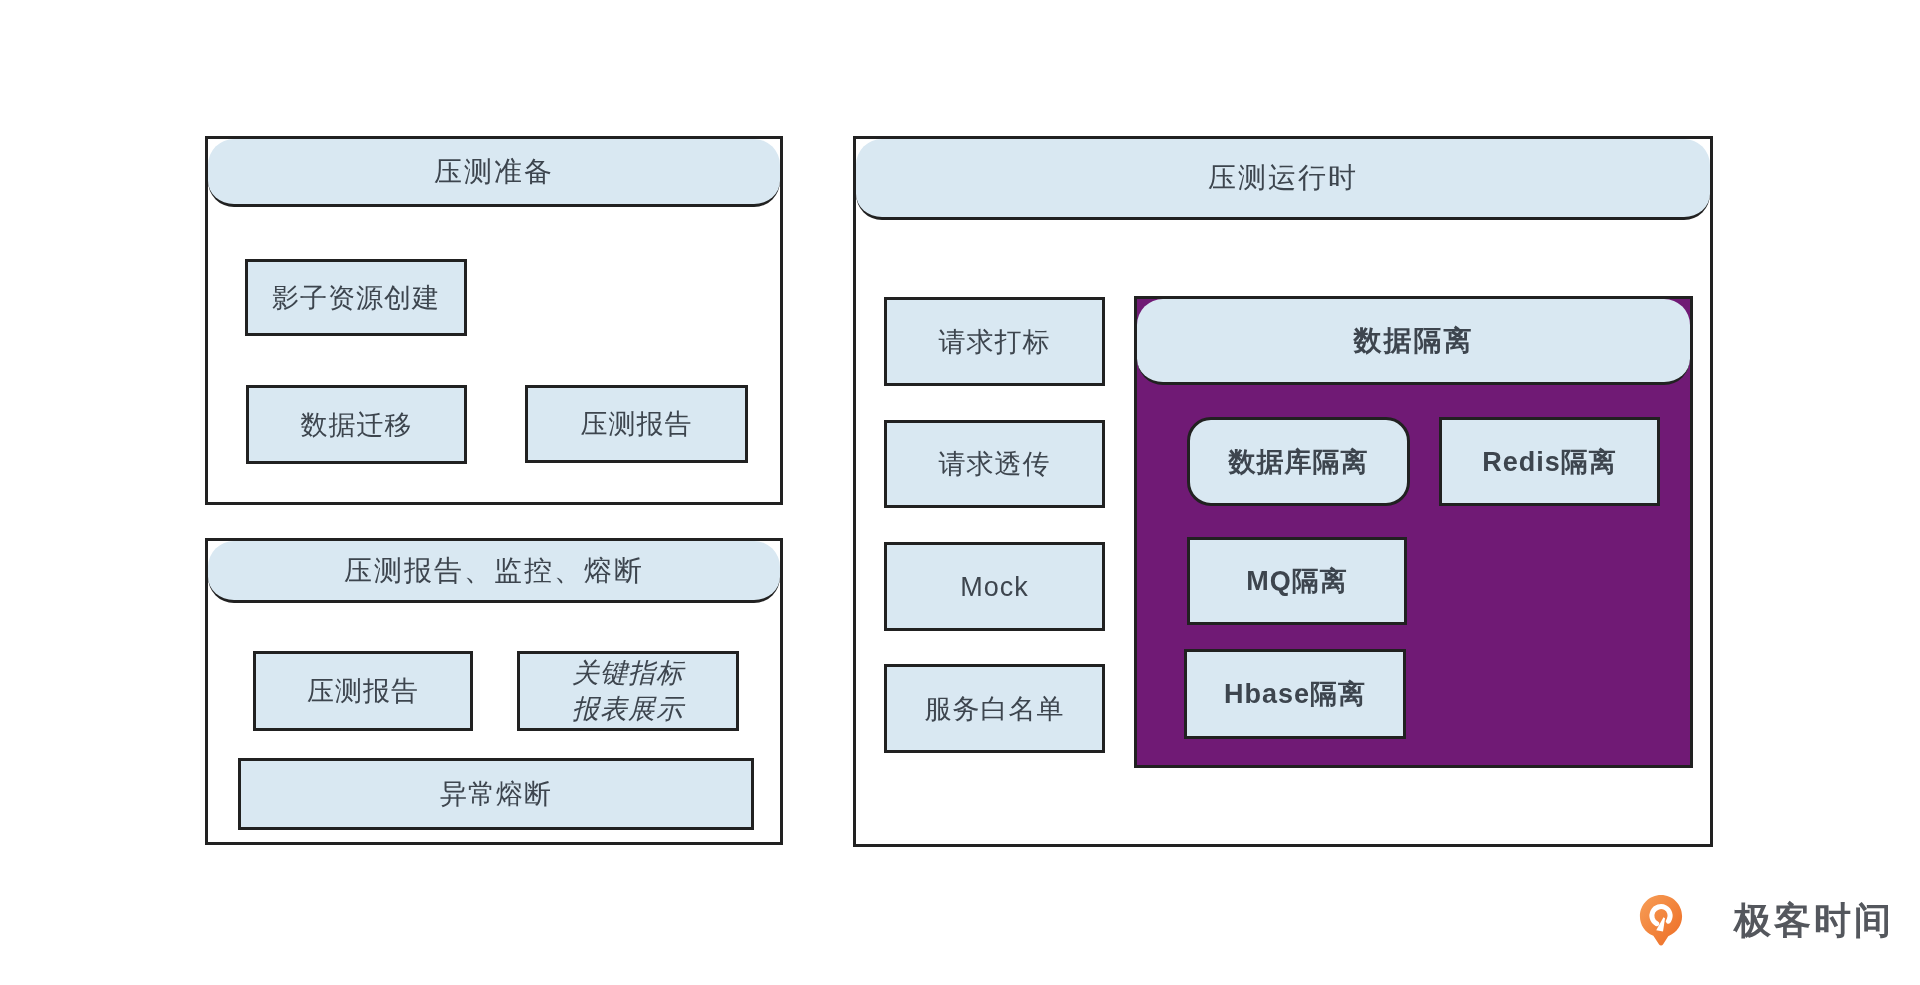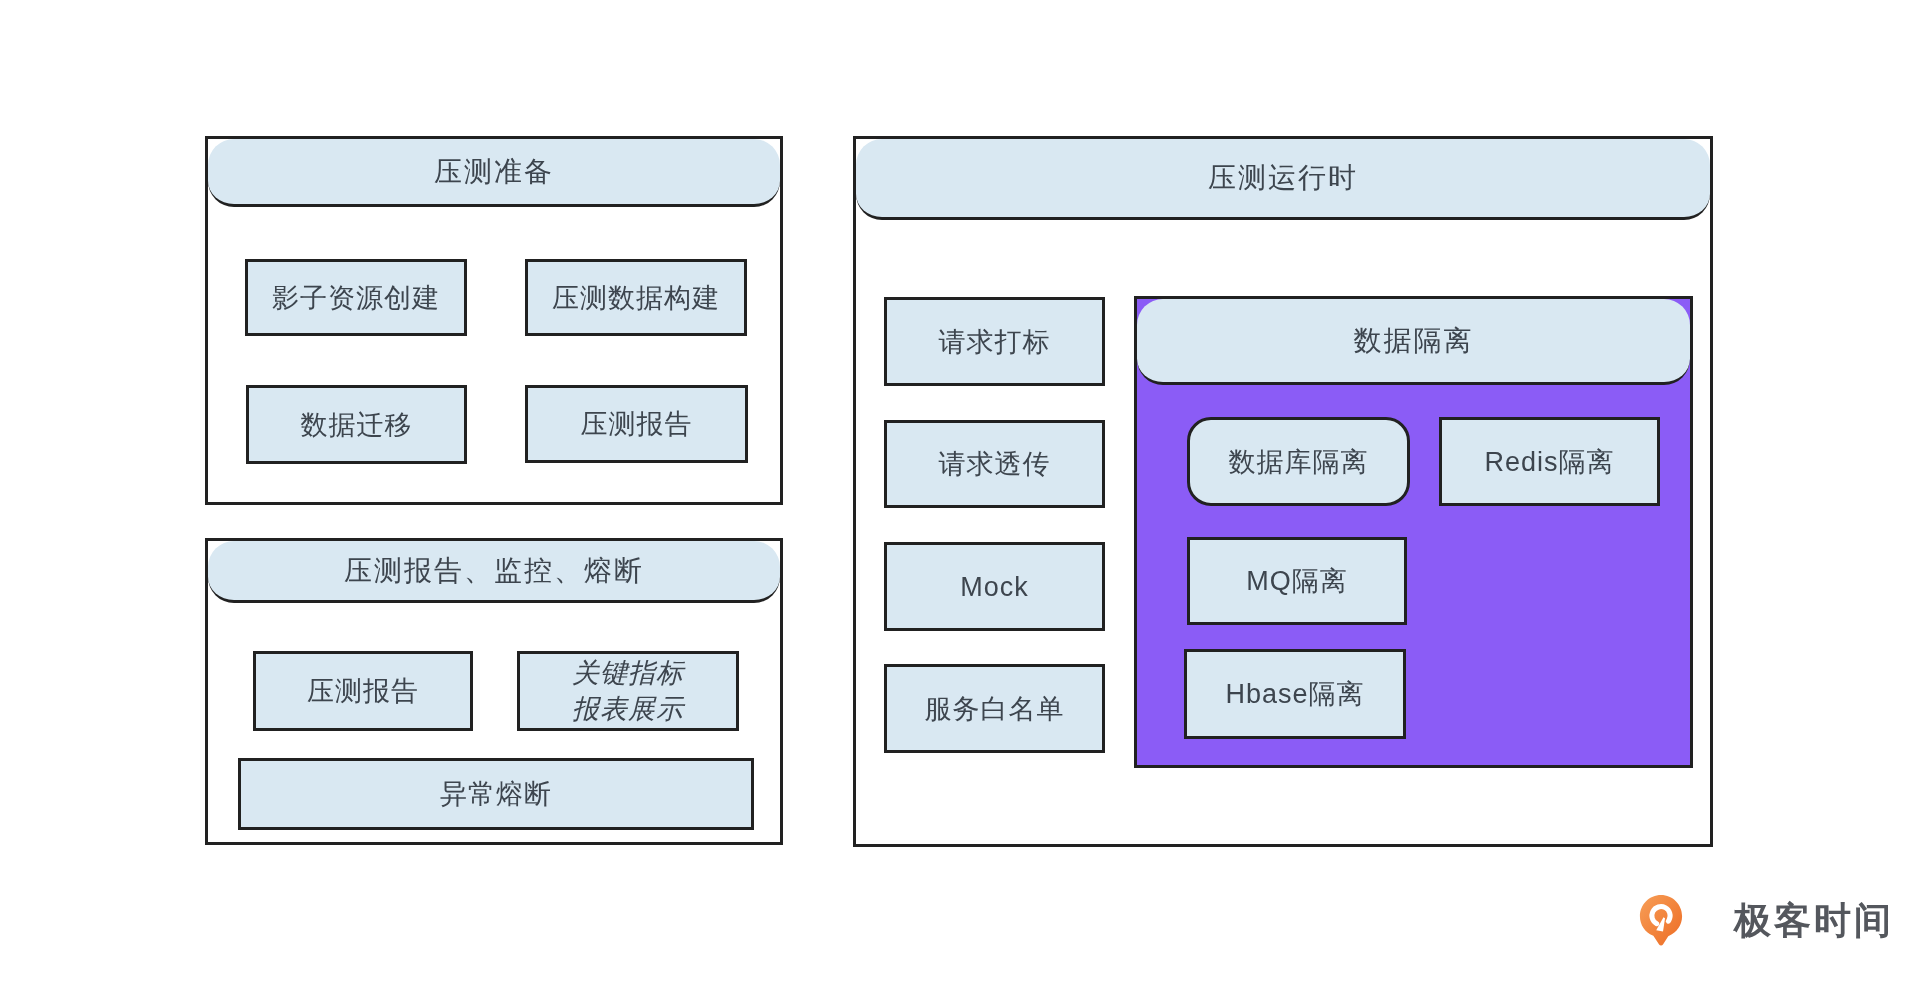--- a/index.html
+++ b/index.html
@@ -11,35 +11,34 @@
   .panel-header{
     position:absolute;left:0;right:0;top:0;background:#d9e8f2;border-bottom:3px solid #212121;
     display:flex;align-items:center;justify-content:center;box-sizing:border-box;border-radius:26px;
   }
   .panel-title{font-size:28px;letter-spacing:2px;color:#3d454e;}
   .node{
     position:absolute;background:#d9e8f2;border:3px solid #212121;box-sizing:border-box;
     display:flex;align-items:center;justify-content:center;text-align:center;
     font-size:27px;letter-spacing:1px;color:#3d454e;white-space:pre-line;line-height:36px;
   }
-  .subpanel{position:absolute;background:#8b5cf6;border:3px solid #212121;box-sizing:border-box;}
+  .subpanel{position:absolute;background:#701a75;border:3px solid #212121;box-sizing:border-box;font-weight:bold;}
   #brand{position:absolute;left:1638px;top:894px;display:flex;align-items:center;gap:40px;}
   #brand-name{font-size:37px;font-weight:bold;color:#54575d;letter-spacing:3px;margin-left:10px;}
 </style>
 </head>
 <body>
 
 <div id="canvas">
 
   <div class="panel" style="left:205px;top:136px;width:578px;height:369px;">
     <div class="panel-header" style="height:68px;">
       <span class="panel-title">压测准备</span>
     </div>
     <div class="node" style="left:37px;top:120px;width:222px;height:77px;">影子资源创建</div>
-    <div class="node" style="left:317px;top:120px;width:222px;height:77px;">压测数据构建</div>
     <div class="node" style="left:38px;top:246px;width:221px;height:79px;">数据迁移</div>
     <div class="node" style="left:317px;top:246px;width:223px;height:78px;">压测报告</div>
   </div>
 
   <div class="panel" style="left:205px;top:538px;width:578px;height:307px;">
     <div class="panel-header" style="height:62px;">
       <span class="panel-title">压测报告、监控、熔断</span>
     </div>
     <div class="node" style="left:45px;top:110px;width:220px;height:80px;">压测报告</div>
     <div class="node" style="left:309px;top:110px;width:222px;height:80px;font-style:italic;">关键指标

